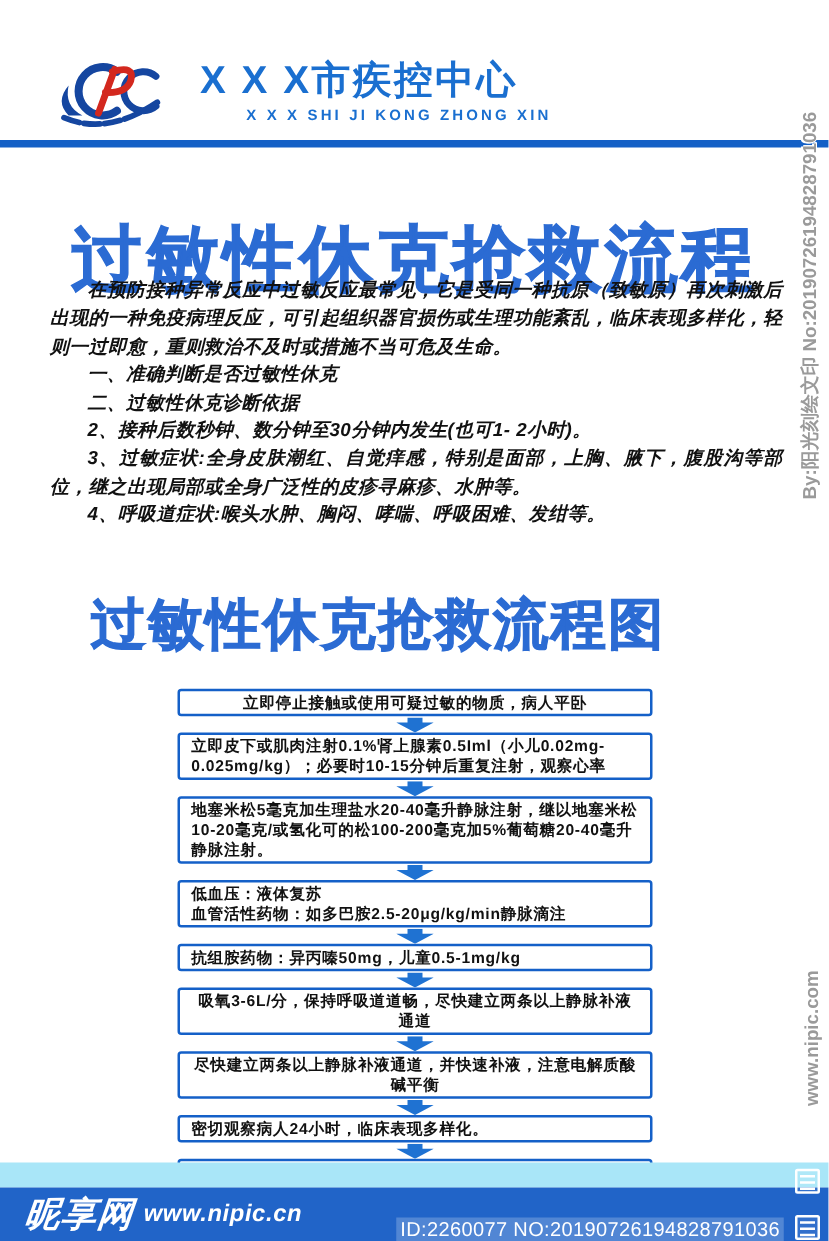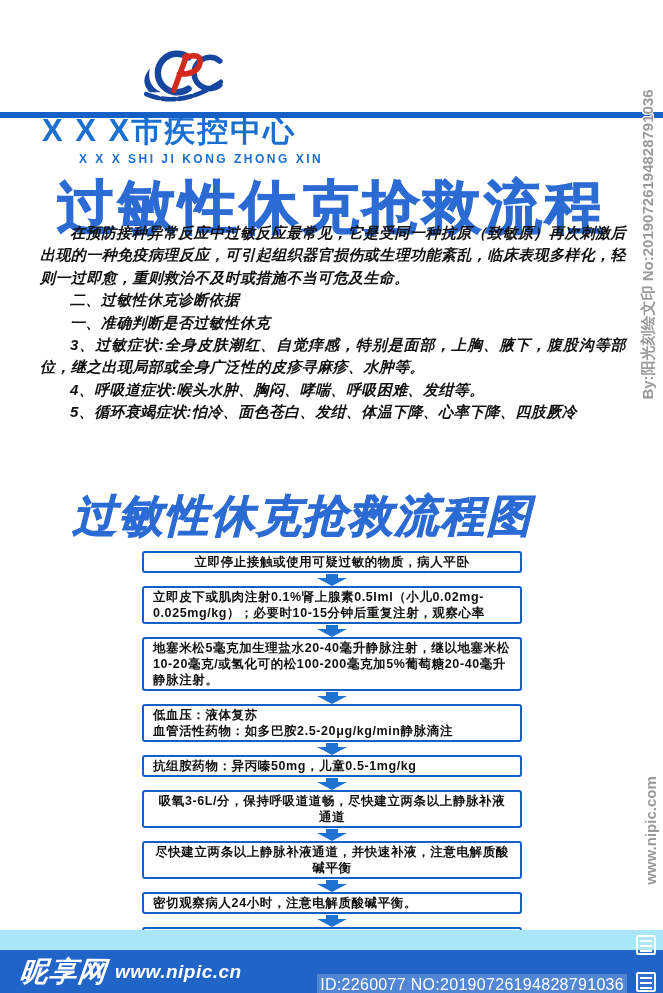--- a/index.html
+++ b/index.html
@@ -4,36 +4,36 @@
 <style>
   * { margin:0; padding:0; box-sizing:border-box; }
   html,body { background:#ffffff; }
   body { font-family:"Liberation Sans","DejaVu Sans",sans-serif; }
   .page {
     position:relative; width:663px; height:993px; background:#ffffff;
     overflow:hidden; margin:0 auto;
   }
 
   
-  .header { position:absolute; top:42px; left:42px; display:flex; align-items:center; gap:10px;flex-direction:column; }
+  .header { position:absolute; top:42px; left:42px; display:flex; align-items:center; gap:26px; }
   .logo-svg { display:block; }
   .org-block { display:flex; flex-direction:column; }
   .org-name { color:#1a6fd0; font-size:31px; font-weight:bold; letter-spacing:2px; line-height:34px; }
   .org-pinyin { color:#1a6fd0; font-size:12px; font-weight:bold; letter-spacing:2.5px; margin-top:4px; padding-left:4px;margin-left:33px; }
   .header-rule { position:absolute; top:112px; left:0; width:663px; height:6px; background:#1460c6; }
 
   
   .main-title {
     position:absolute; top:137px; left:0; width:663px; text-align:center;
     color:#2b6bd3; font-size:58px; font-weight:bold; letter-spacing:3px;margin-top:32px;
     -webkit-text-stroke:1px #2b6bd3;
   }
   .flow-title {
-    position:absolute; top:487px; left:0; width:605px; text-align:center;
-    color:#2b6bd3; font-size:44px; font-weight:bold; letter-spacing:2px;font-style:italic;
+    position:absolute; top:470px; left:0; width:605px; text-align:center;
+    color:#2b6bd3; font-size:44px; font-weight:bold; letter-spacing:2px;
     -webkit-text-stroke:1px #2b6bd3;
   }
 
   
   .body-text { position:absolute; top:222px; left:40px; width:586px; color:#111; }
   .body-text p {
     font-size:15px; font-weight:bold; line-height:22.4px;
     text-indent:2em; text-align:justify; letter-spacing:0.4px;font-style:italic;
   }
 
@@ -103,25 +103,25 @@
       <div class="org-name">X X X市疾控中心</div>
       <div class="org-pinyin">X X X SHI JI KONG ZHONG XIN</div>
     </div>
   </div>
   <div class="header-rule"></div>
 
   <div class="main-title">过敏性休克抢救流程</div>
 
   <div class="body-text">
     <p>在预防接种异常反应中过敏反应最常见，它是受同一种抗原（致敏原）再次刺激后出现的一种免疫病理反应，可引起组织器官损伤或生理功能紊乱，临床表现多样化，轻则一过即愈，重则救治不及时或措施不当可危及生命。</p>
+    <p>一、准确判断是否过敏性休克</p>
     <p>二、过敏性休克诊断依据</p>
-    <p>一、准确判断是否过敏性休克</p>
+    <p>2、接种后数秒钟、数分钟至30分钟内发生(也可1- 2小时)。</p>
     <p>3、过敏症状:全身皮肤潮红、自觉痒感，特别是面部，上胸、腋下，腹股沟等部位，继之出现局部或全身广泛性的皮疹寻麻疹、水肿等。</p>
     <p>4、呼吸道症状:喉头水肿、胸闷、哮喘、呼吸困难、发绀等。</p>
-    <p>5、循环衰竭症状:怕冷、面色苍白、发绀、体温下降、心率下降、四肢厥冷</p>
   </div>
 
   <div class="flow-title">过敏性休克抢救流程图</div>
 
   <div class="flowchart">
     <div class="flow-box center">立即停止接触或使用可疑过敏的物质，病人平卧</div>
     <svg class="flow-arrow" width="30" height="12" viewBox="0 0 30 12">
         <polygon points="9,0 21,0 21,4 30,4 15,12 0,4 9,4" fill="#1f72d2"></polygon>
       </svg>
     <div class="flow-box">立即皮下或肌肉注射0.1%肾上腺素0.5Iml（小儿0.02mg-0.025mg/kg）；必要时10-15分钟后重复注射，观察心率</div>
@@ -142,21 +142,21 @@
         <polygon points="9,0 21,0 21,4 30,4 15,12 0,4 9,4" fill="#1f72d2"></polygon>
       </svg>
     <div class="flow-box center">吸氧3-6L/分，保持呼吸道道畅，尽快建立两条以上静脉补液通道</div>
     <svg class="flow-arrow" width="30" height="12" viewBox="0 0 30 12">
         <polygon points="9,0 21,0 21,4 30,4 15,12 0,4 9,4" fill="#1f72d2"></polygon>
       </svg>
     <div class="flow-box center">尽快建立两条以上静脉补液通道，并快速补液，注意电解质酸碱平衡</div>
     <svg class="flow-arrow" width="30" height="12" viewBox="0 0 30 12">
         <polygon points="9,0 21,0 21,4 30,4 15,12 0,4 9,4" fill="#1f72d2"></polygon>
       </svg>
-    <div class="flow-box">密切观察病人24小时，注意电解质酸碱平衡。</div>
+    <div class="flow-box">密切观察病人24小时，临床表现多样化。</div>
     <svg class="flow-arrow" width="30" height="12" viewBox="0 0 30 12">
         <polygon points="9,0 21,0 21,4 30,4 15,12 0,4 9,4" fill="#1f72d2"></polygon>
       </svg>
     <div class="flow-box">转监护病房或儿科住院部</div>
   </div>
 
   <div class="footer">
     <div class="footer-stripe"></div>
     <div class="footer-bar">
       <span class="site-name">昵享网</span>

